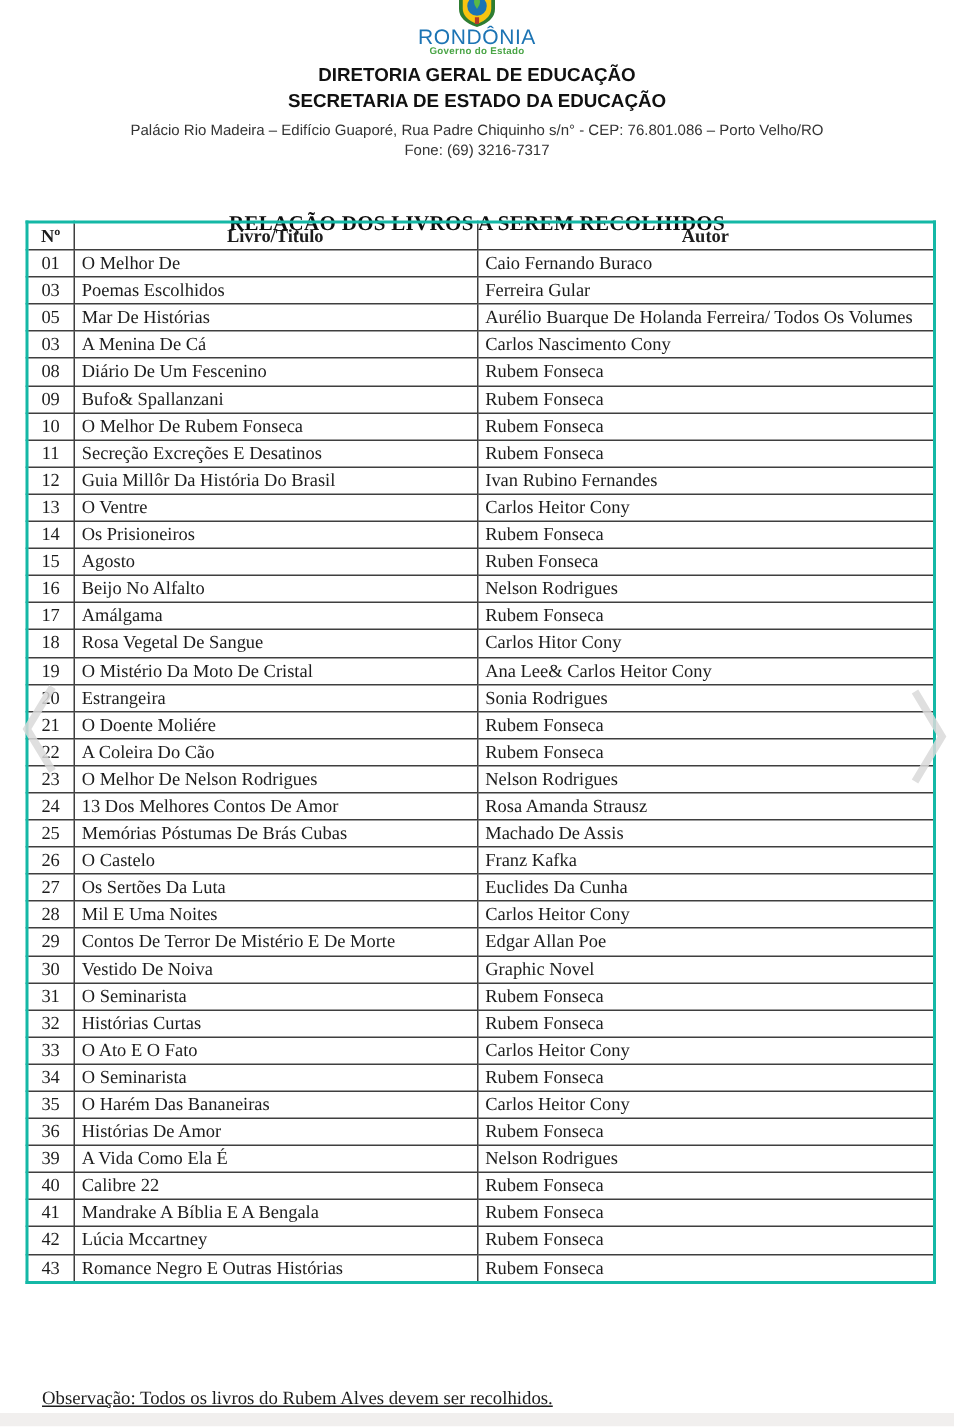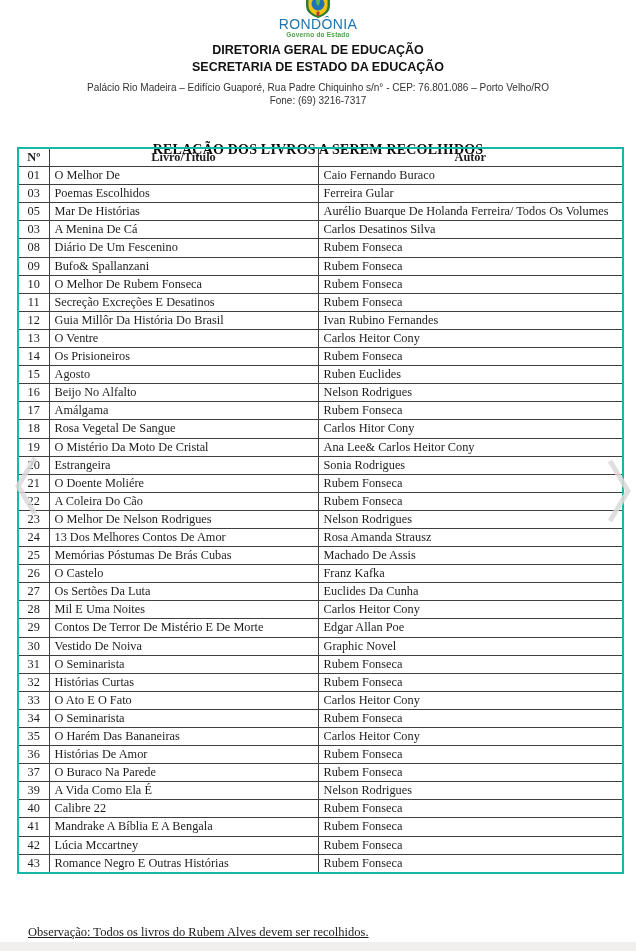--- a/index.html
+++ b/index.html
@@ -132,21 +132,21 @@
         <td>Ferreira Gular</td>
       </tr>
       <tr>
         <td class="num">05</td>
         <td>Mar De Histórias</td>
         <td>Aurélio Buarque De Holanda Ferreira/ Todos Os Volumes</td>
       </tr>
       <tr>
         <td class="num">03</td>
         <td>A Menina De Cá</td>
-        <td>Carlos Desatinos Silva</td>
+        <td>Carlos Nascimento Cony</td>
       </tr>
       <tr>
         <td class="num">08</td>
         <td>Diário De Um Fescenino</td>
         <td>Rubem Fonseca</td>
       </tr>
       <tr>
         <td class="num">09</td>
         <td>Bufo&amp; Spallanzani</td>
         <td>Rubem Fonseca</td>
@@ -172,21 +172,21 @@
         <td>Carlos Heitor Cony</td>
       </tr>
       <tr>
         <td class="num">14</td>
         <td>Os Prisioneiros</td>
         <td>Rubem Fonseca</td>
       </tr>
       <tr>
         <td class="num">15</td>
         <td>Agosto</td>
-        <td>Ruben Euclides</td>
+        <td>Ruben Fonseca</td>
       </tr>
       <tr>
         <td class="num">16</td>
         <td>Beijo No Alfalto</td>
         <td>Nelson Rodrigues</td>
       </tr>
       <tr>
         <td class="num">17</td>
         <td>Amálgama</td>
         <td>Rubem Fonseca</td>
@@ -277,25 +277,20 @@
         <td>Rubem Fonseca</td>
       </tr>
       <tr>
         <td class="num">35</td>
         <td>O Harém Das Bananeiras</td>
         <td>Carlos Heitor Cony</td>
       </tr>
       <tr>
         <td class="num">36</td>
         <td>Histórias De Amor</td>
-        <td>Rubem Fonseca</td>
-      </tr>
-      <tr>
-        <td class="num">37</td>
-        <td>O Buraco Na Parede</td>
         <td>Rubem Fonseca</td>
       </tr>
       <tr>
         <td class="num">39</td>
         <td>A Vida Como Ela É</td>
         <td>Nelson Rodrigues</td>
       </tr>
       <tr>
         <td class="num">40</td>
         <td>Calibre 22</td>

